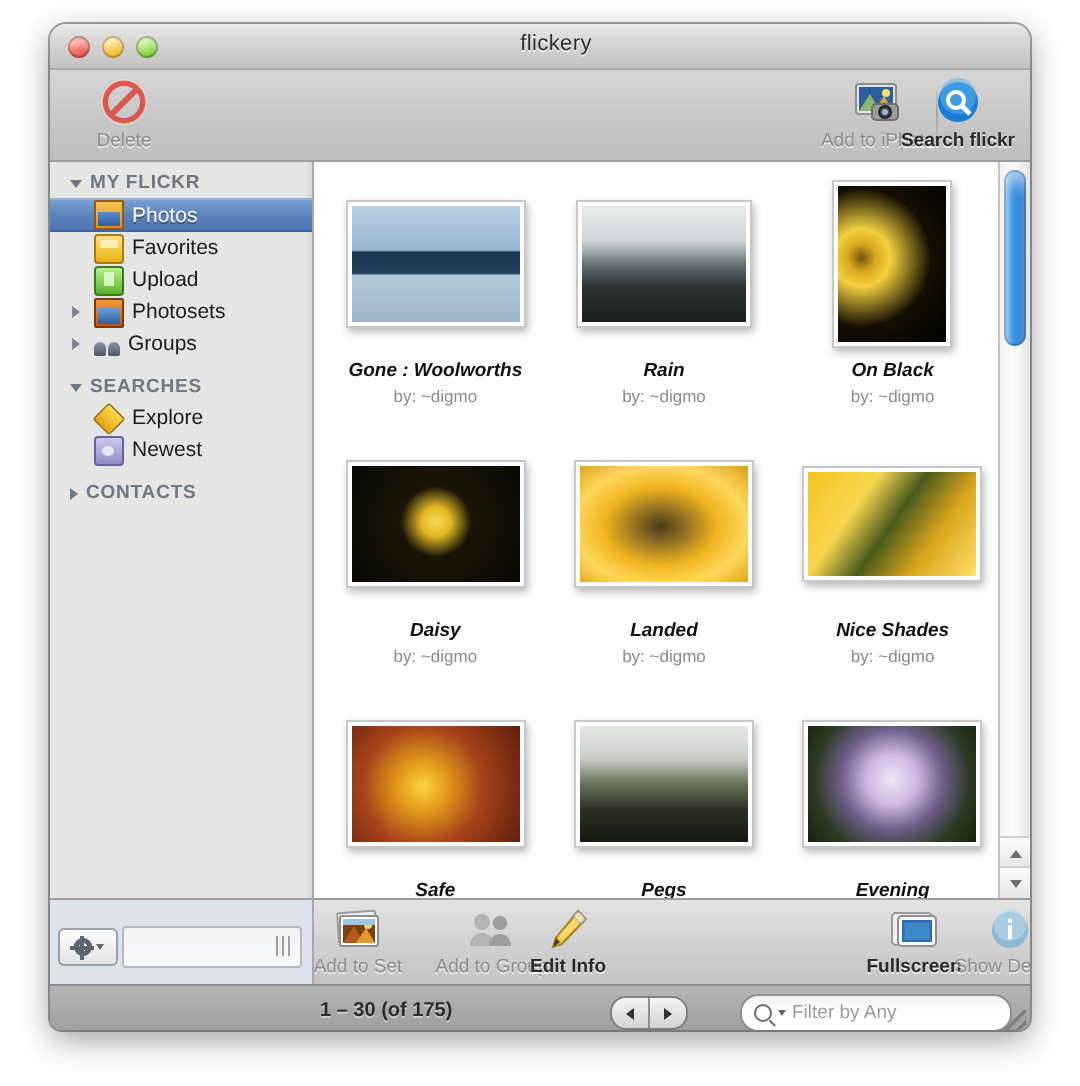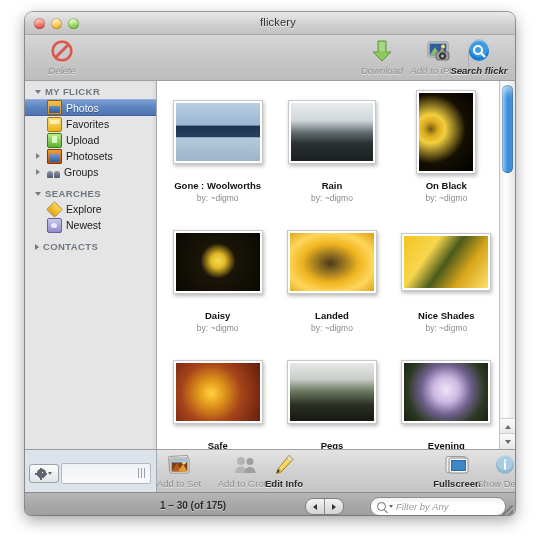--- a/index.html
+++ b/index.html
@@ -40,21 +40,20 @@
   }
   .light.red    { background: radial-gradient(circle at 35% 30%, #ff9a92, #e8564b 70%, #b83229); }
   .light.yellow { background: radial-gradient(circle at 35% 30%, #ffe58a, #f2b631 70%, #c08211); }
   .light.green  { background: radial-gradient(circle at 35% 30%, #c4f58e, #7bc943 70%, #4d9121); }
 
   
   .toolbar {
     position: relative; height: 45px;
     background: linear-gradient(to bottom, #d6d6d6 0%, #c9c9c9 45%, #bdbdbd 100%);
     border-bottom: 1px solid #9c9c9c;
-    font-style: italic;
   }
   .tb-item {
     position: absolute; top: 3px;
     width: 62px; text-align: center;
     display: flex; flex-direction: column; align-items: center;
     cursor: default;
   }
   .tb-ico { height: 26px; display: flex; align-items: center; justify-content: center; }
   .tb-label {
     font-size: 9.5px; margin-top: 1px;
@@ -149,20 +148,21 @@
   .thumb-wrap { height: 86px; display: flex; align-items: center; justify-content: center; }
   .thumb {
     background: #fff; padding: 2px; border: 1px solid #c8c8c8;
     box-shadow: 1px 2px 4px rgba(0,0,0,0.28);
     line-height: 0;
   }
   .thumb .pic { display: block; }
   .cap {
     font-size: 9.5px; font-weight: bold; color: #111; margin-top: 5px;
     white-space: nowrap;
+    font-style: italic;
   }
   .by { font-size: 8.5px; color: #8b8b8b; margin-top: 2px; }
 
   
   .p-store { background:
       linear-gradient(to bottom, #b9cfe3 0%, #9ab6d2 38%, #1d3550 40%, #25405f 58%, #b5c9dc 60%, #9db5ca 100%); }
   .p-store:after { content:""; }
   .p-rain  { background:
       linear-gradient(to bottom, #e8ecee 0%, #cfd6d9 30%, #5f6a6d 52%, #2a3133 70%, #1b1f21 100%); }
   .p-onblack { background:
@@ -268,21 +268,21 @@
     width: 18px; display: flex; align-items: center; justify-content: center;
     background: linear-gradient(to bottom, #f4f4f4, #d3d3d3);
   }
   .pager div + div { border-left: 1px solid #8d8d8d; }
   .p-left  { width:0;height:0;border-right:4px solid #333;border-top:3.5px solid transparent;border-bottom:3.5px solid transparent;}
   .p-right { width:0;height:0;border-left:4px solid #333;border-top:3.5px solid transparent;border-bottom:3.5px solid transparent;}
   .searchfield {
     position: absolute; left: 345px; top: 4px; width: 128px; height: 17px;
     border: 1px solid #8d8d8d; border-radius: 9px;
     background: linear-gradient(to bottom, #f2f2f2, #ffffff 45%);
-    display: flex; align-items: center; padding-left: 6px; gap: 3px; font-style: italic;
+    display: flex; align-items: center; padding-left: 6px; gap: 3px;
   }
   .mag {
     width: 7px; height: 7px; border: 1.4px solid #6d6d6d; border-radius: 50%; position: relative;
   }
   .mag:after {
     content:""; position:absolute; right:-3px; bottom:-2px; width:4px; height:1.4px;
     background:#6d6d6d; transform: rotate(45deg);
   }
   .sf-placeholder { font-size: 9.5px; color: #9b9b9b; }
   .win-grip {
@@ -313,29 +313,20 @@
         <div class="tb-ico">
           <svg width="24" height="24" viewBox="0 0 24 24">
             <circle cx="12" cy="12" r="9.5" fill="none" stroke="#d9594f" stroke-width="3"></circle>
             <line x1="5.5" y1="18.5" x2="18.5" y2="5.5" stroke="#d9594f" stroke-width="3"></line>
             <circle cx="12" cy="12" r="11" fill="none" stroke="#ffffff" stroke-width="0.8" opacity=".5"></circle>
           </svg>
         </div>
         <div class="tb-label off">Delete</div>
       </div>
 
-      <div class="tb-item" style="left:326px;">
-        <div class="tb-ico">
-          <svg width="22" height="24" viewBox="0 0 22 24">
-            <polygon points="7,2 15,2 15,13 20,13 11,22 2,13 7,13" fill="#8dc861" stroke="#5f9b3a" stroke-width="1"></polygon>
-            <polygon points="8,3 14,3 14,12 8,12" fill="#b6e394" opacity=".6"></polygon>
-          </svg>
-        </div>
-        <div class="tb-label off">Download</div>
-      </div>
 
       <div class="tb-item" style="left:383px;">
         <div class="tb-ico">
           <svg width="26" height="24" viewBox="0 0 26 24">
             <rect x="2" y="3" width="20" height="15" rx="1.5" fill="#e2e2e2" stroke="#8e8e8e"></rect>
             <rect x="3.5" y="4.5" width="17" height="12" fill="#2f5d9e"></rect>
             <polygon points="3.5,16.5 9,8 14,16.5" fill="#8aba6c"></polygon>
             <polygon points="11,16.5 16,9 20.5,16.5" fill="#d7a33a"></polygon>
             <circle cx="17" cy="7.5" r="2" fill="#f4e06a"></circle>
             <rect x="10" y="13" width="13" height="8" rx="2" fill="#9a9a9a" stroke="#6f6f6f"></rect>

